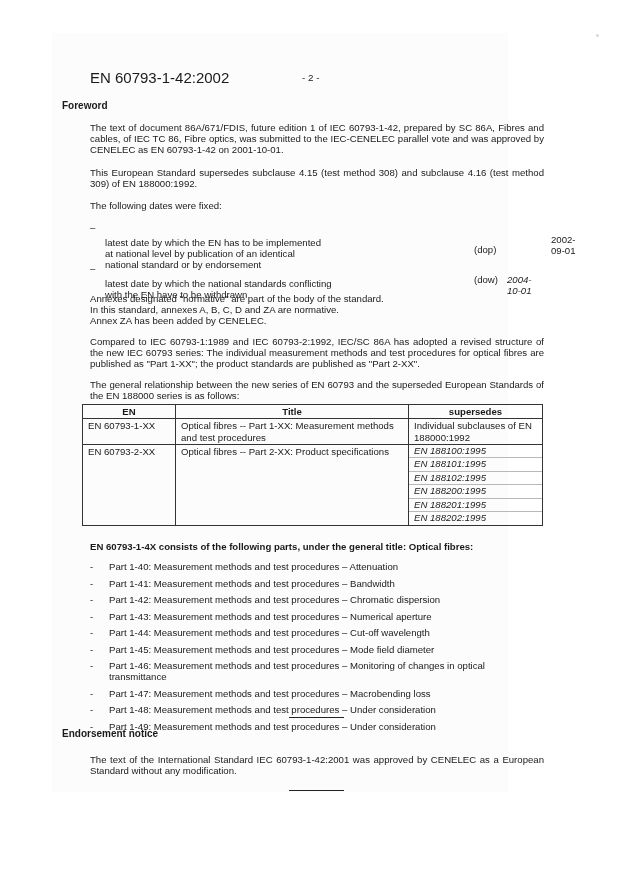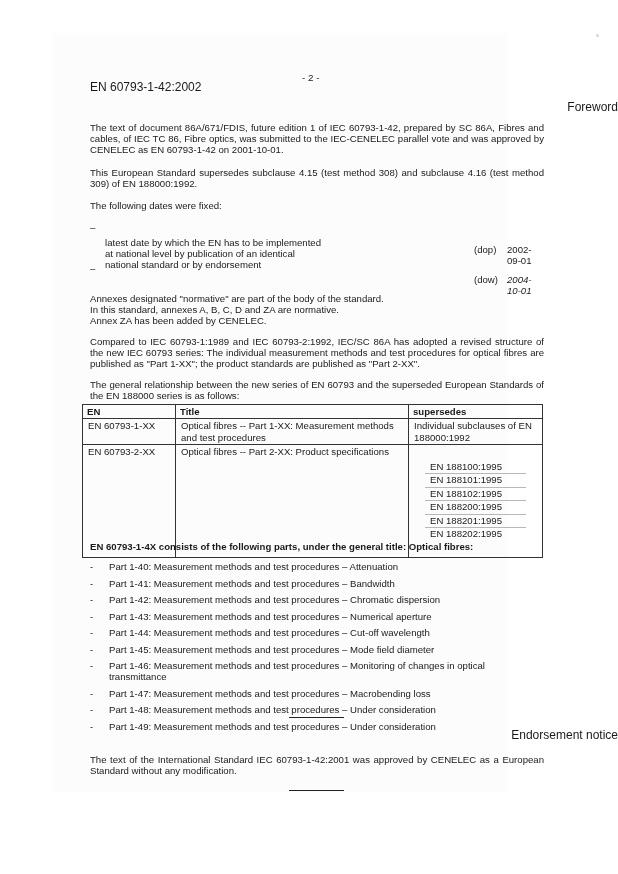--- a/index.html
+++ b/index.html
@@ -18,47 +18,47 @@
       background: #fcfcfc;
     }
     .speck {
       position: absolute; left: 596px; top: 34px;
       width: 3px; height: 3px; border-radius: 50%;
       background: #d8d8d8;
     }
     .abs { position: absolute; }
     .txt { font-size: 9.6px; line-height: 11.2px; }
     .just { text-align: justify; text-align-last: left; }
-    .header-left { left: 90px; top: 80px; font-size: 12px; }
+    .header-left { left: 90px; top: 69px; font-size: 15px; }
     .header-center { left: 302px; top: 72px; font-size: 9.8px; }
     .heading {
-      font-weight: normal; font-size: 12px;
-      text-align: right; left: 62px; width: 556px;
+      font-weight: bold; font-size: 10px;
+      text-align: left; left: 62px; width: 556px;
     }
     .para { left: 90px; width: 454px; }
     .dash-item { left: 90px; width: 454px; }
     .dash-item .dash { position: absolute; left: 0; top: 0; }
     .dash-item .body { position: absolute; left: 15px; top: 15px; width: 260px; }
     .dash-item .code { position: absolute; left: 384px; }
     .dash-item .date { position: absolute; left: 417px; }
 
     table.rel {
       position: absolute; left: 82px; top: 404px;
       width: 461px;
       border-collapse: collapse;
       font-size: 9.6px; line-height: 11.3px;
     }
     table.rel th, table.rel td {
       border: 1px solid #333;
       padding: 1px 10px 1px 5px;
       vertical-align: top;
       text-align: left;
     }
-    table.rel th { font-weight: bold; text-align: left; padding: 1px 4px; }
-    table.rel td.supers { padding: 16px; }
+    table.rel th { font-weight: bold; text-align: center; padding: 1px 4px; }
+    table.rel td.supers { padding: 0; font-style: italic; }
     table.rel td.supers div { padding: 0 5px; height: 12.5px; line-height: 12.5px; }
     table.rel td.supers div + div { border-top: 1px solid #b8b8b8; }
     .col-en { width: 84px; }
     .col-title { width: 224px; }
 
     .parts-list { left: 90px; top: 561px; width: 460px; }
     .parts-list .li { position: relative; padding-left: 19px; margin-bottom: 5.5px; font-size: 9.6px; line-height: 11px; }
     .parts-list .li .bullet { position: absolute; left: 0; top: 0; }
     .rule { position: absolute; height: 1px; background: #222; width: 55px; left: 289px; }
   </style>
@@ -78,25 +78,29 @@
 <div class="abs para txt" style="top:200px;">The following dates were fixed:</div>
 
 <div class="abs dash-item txt" style="top:222px; height:36px;">
   <span class="dash">–</span>
   <div class="body">
     <div>latest date by which the EN has to be implemented</div>
     <div>at national level by publication of an identical</div>
     <div>national standard or by endorsement</div>
   </div>
   <span class="code" style="top:22px;">(dop)</span>
-  <span class="date" style="top:22px;">2002-09-01</span>
+  <span class="date" style="top:12px;margin-left:44px;">2002-09-01</span>
 </div>
 
 <div class="abs dash-item txt" style="top:263px; height:24px;">
   <span class="dash">–</span>
+  <div class="body">
+    <div>latest date by which the national standards conflicting</div>
+    <div>with the EN have to be withdrawn</div>
+  </div>
   <span class="code" style="top:11px;">(dow)</span>
   <span class="date" style="top:11px;font-style:italic;">2004-10-01</span>
 </div>
 
 <div class="abs para txt" style="top:293px;">
   <div>Annexes designated "normative" are part of the body of the standard.</div>
   <div>In this standard, annexes A, B, C, D and ZA are normative.</div>
   <div>Annex ZA has been added by CENELEC.</div>
 </div>
 

